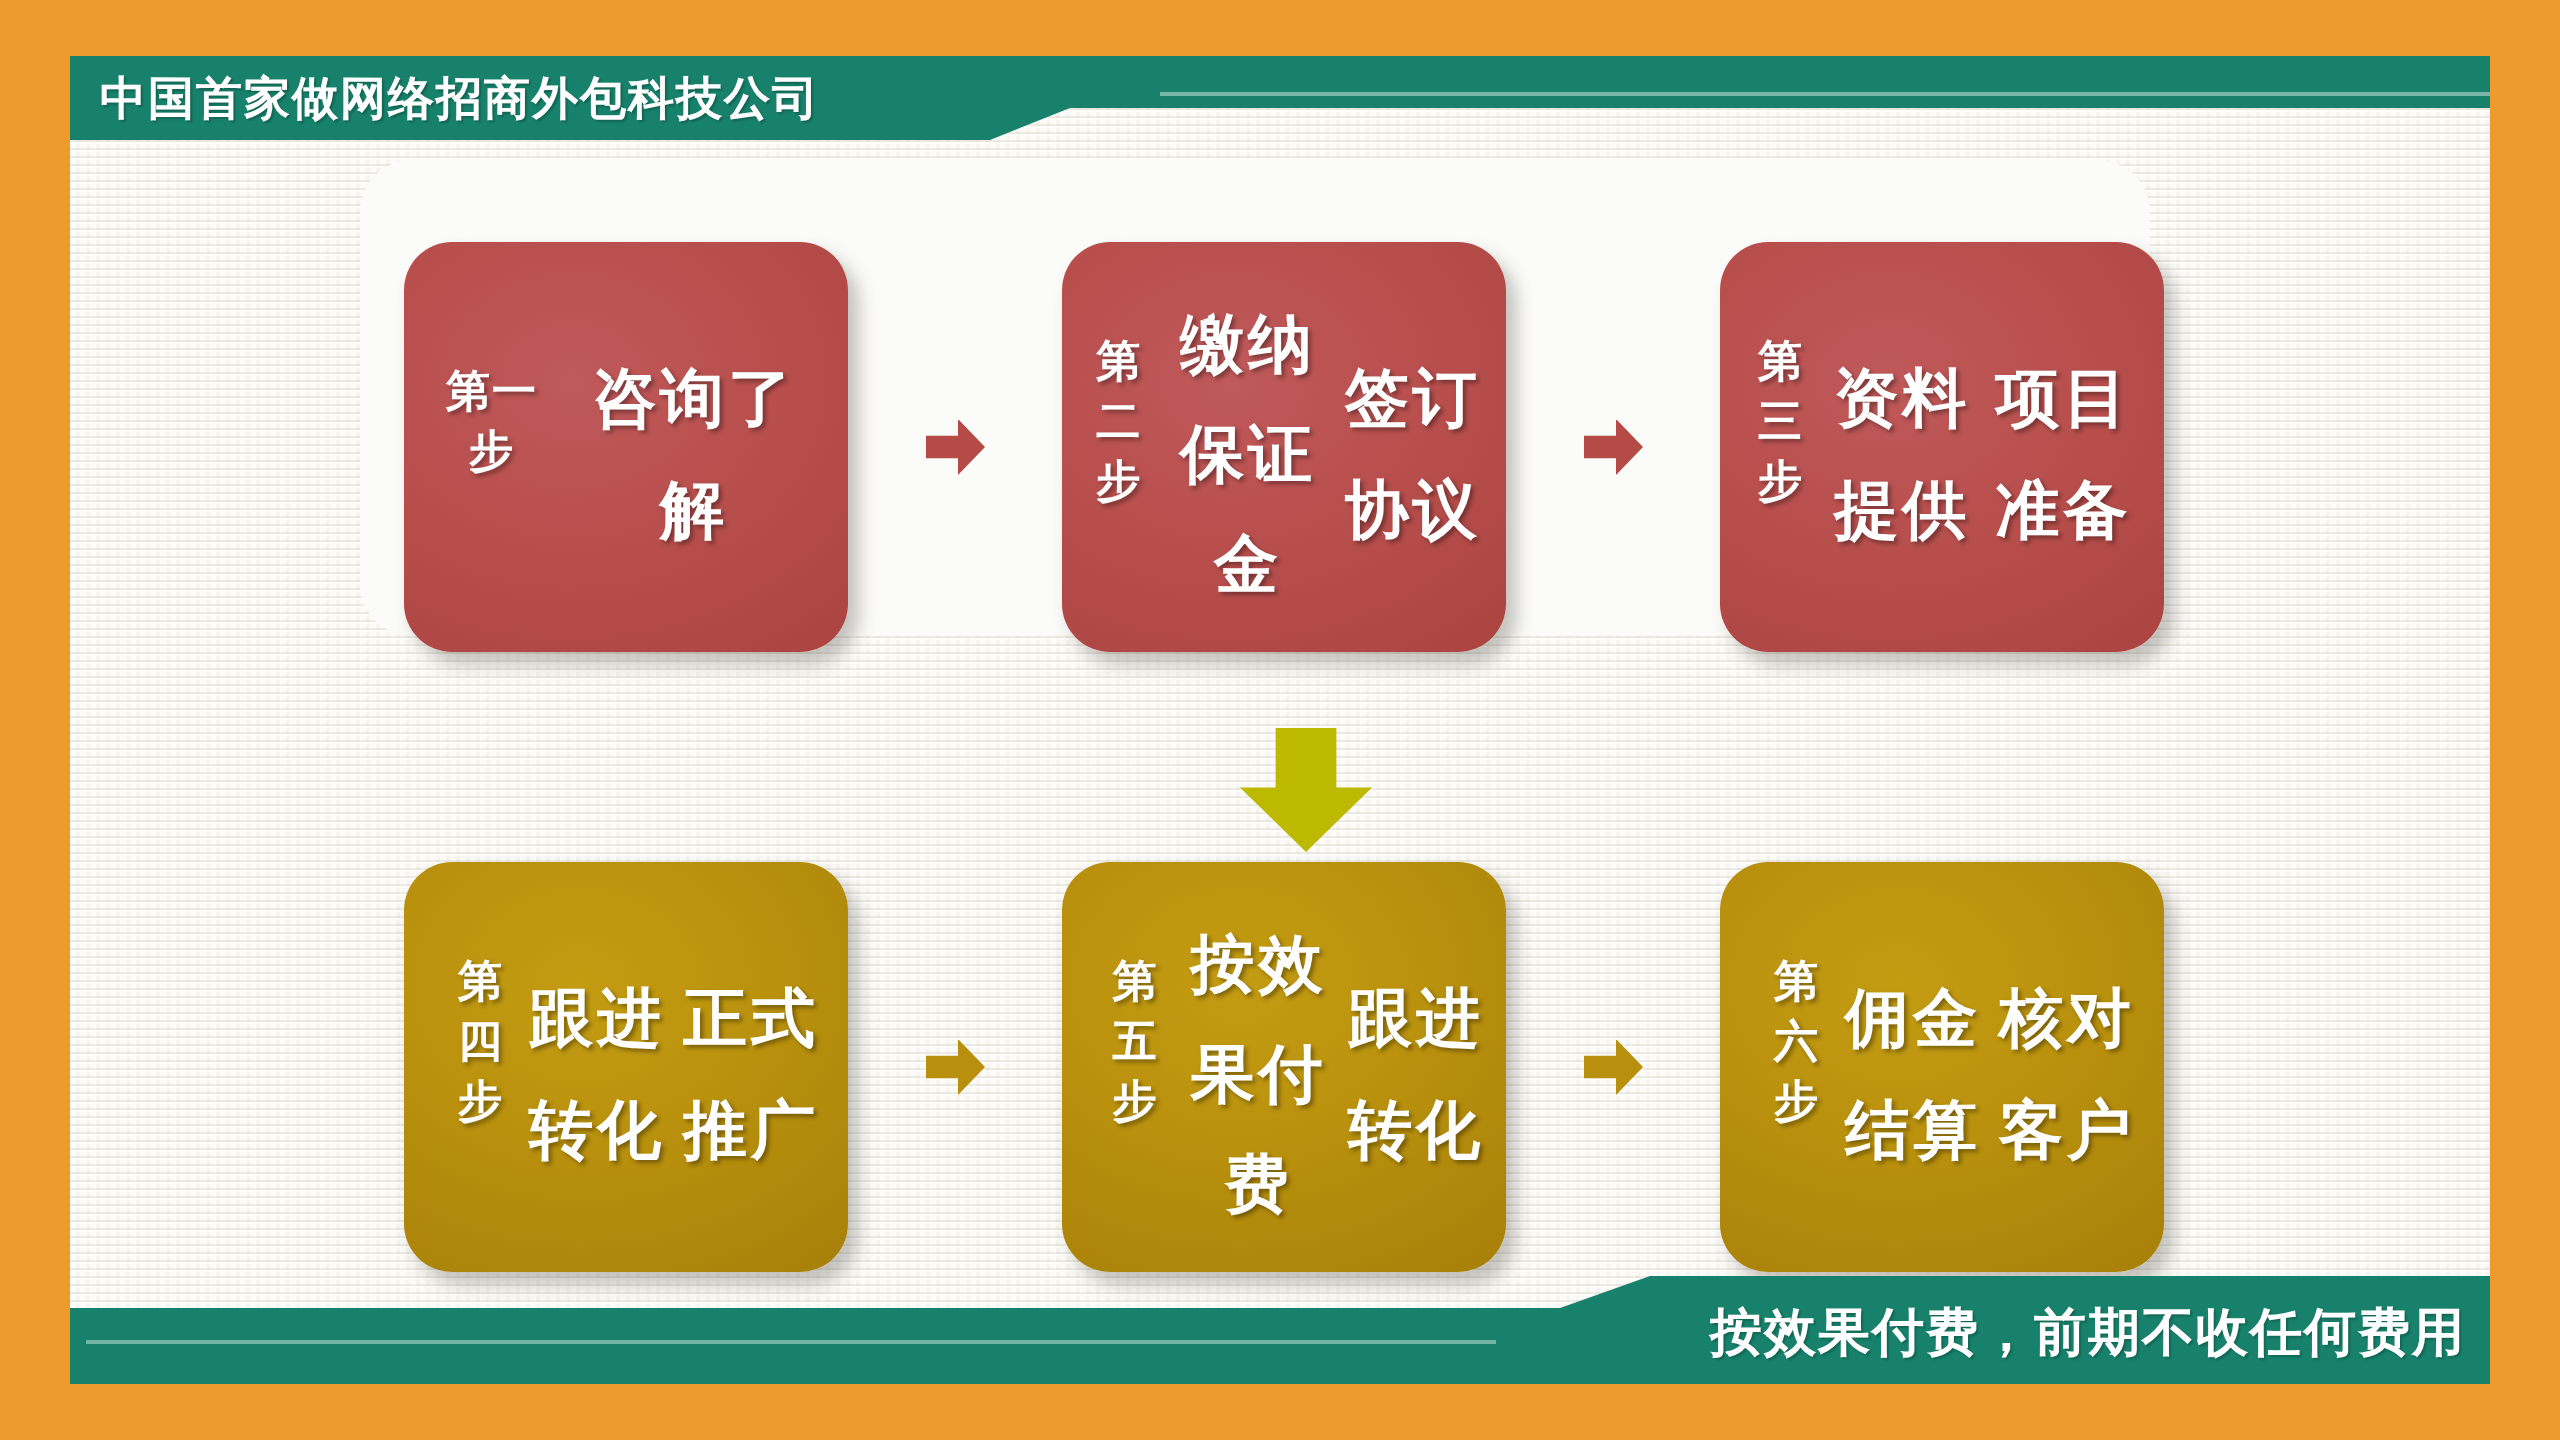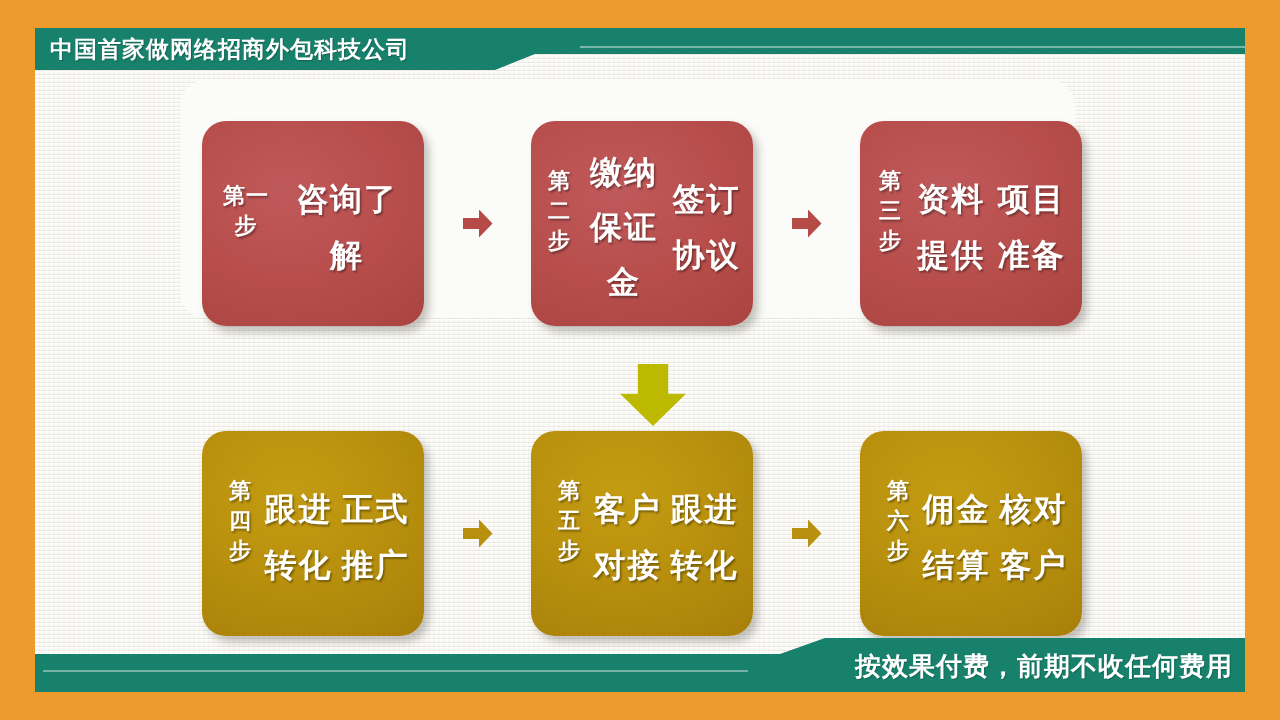--- a/index.html
+++ b/index.html
@@ -243,21 +243,21 @@
         <div class="step-line">跟进转化</div>
         <div class="step-line">正式推广</div>
       </div>
 
       <div class="h-arrow gold">
           <i></i>
         </div>
 
       <div class="step-box gold">
         <div class="step-title">第五步</div>
-        <div class="step-line">客户对接</div>
+        <div class="step-line">按效果付费</div>
         <div class="step-line">跟进转化</div>
       </div>
 
       <div class="h-arrow gold">
           <i></i>
         </div>
 
       <div class="step-box gold">
         <div class="step-title">第六步</div>
         <div class="step-line">佣金结算</div>

